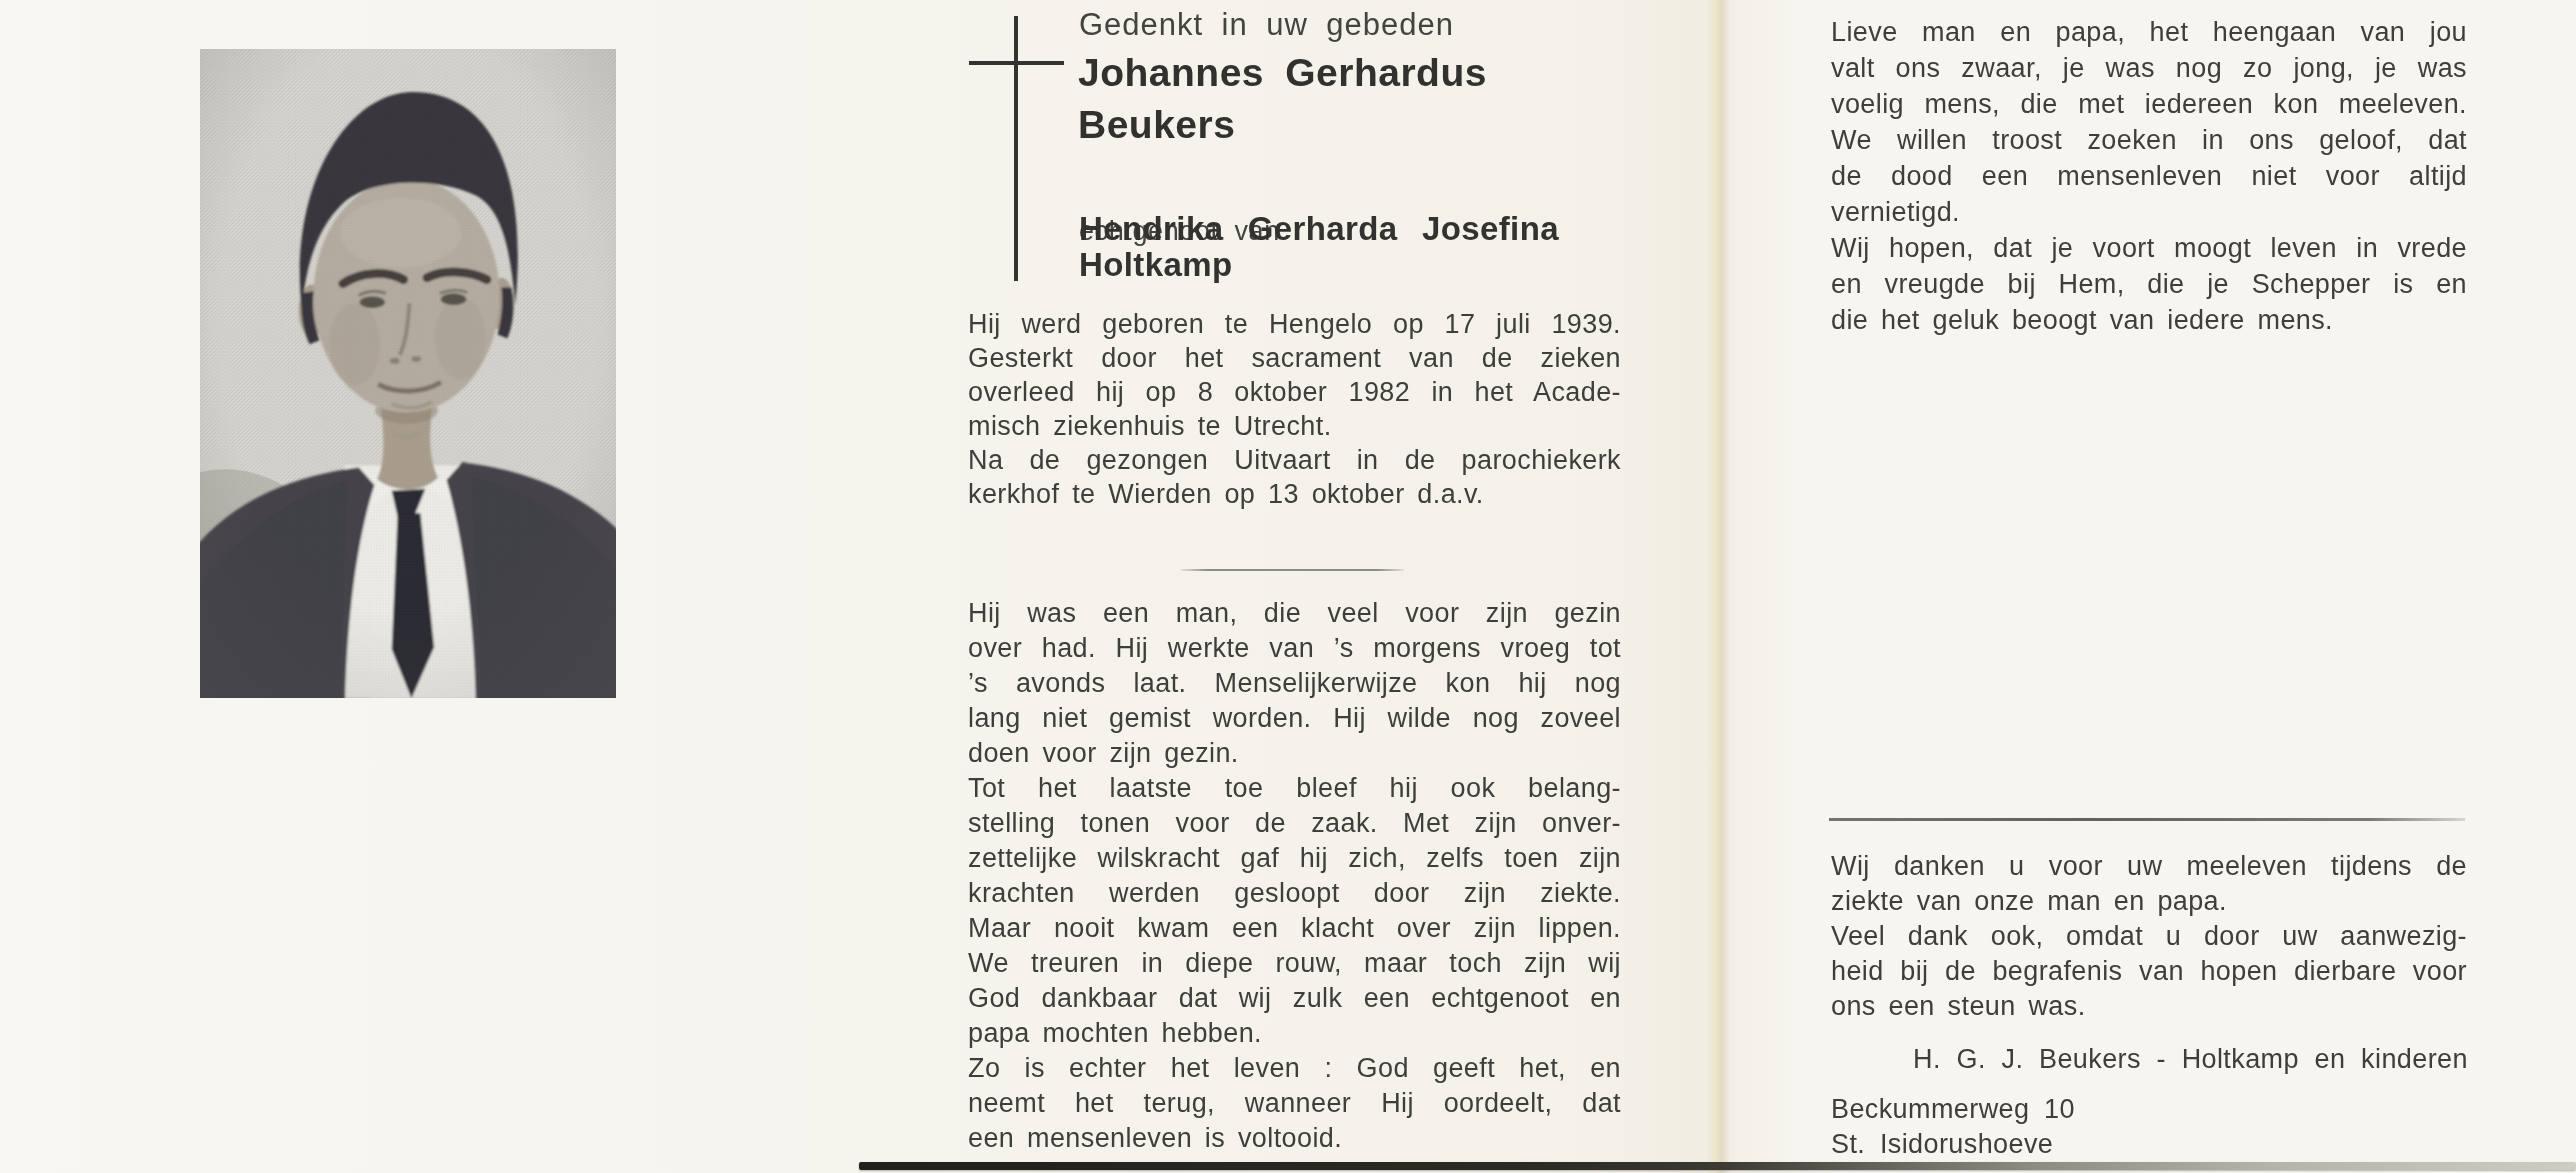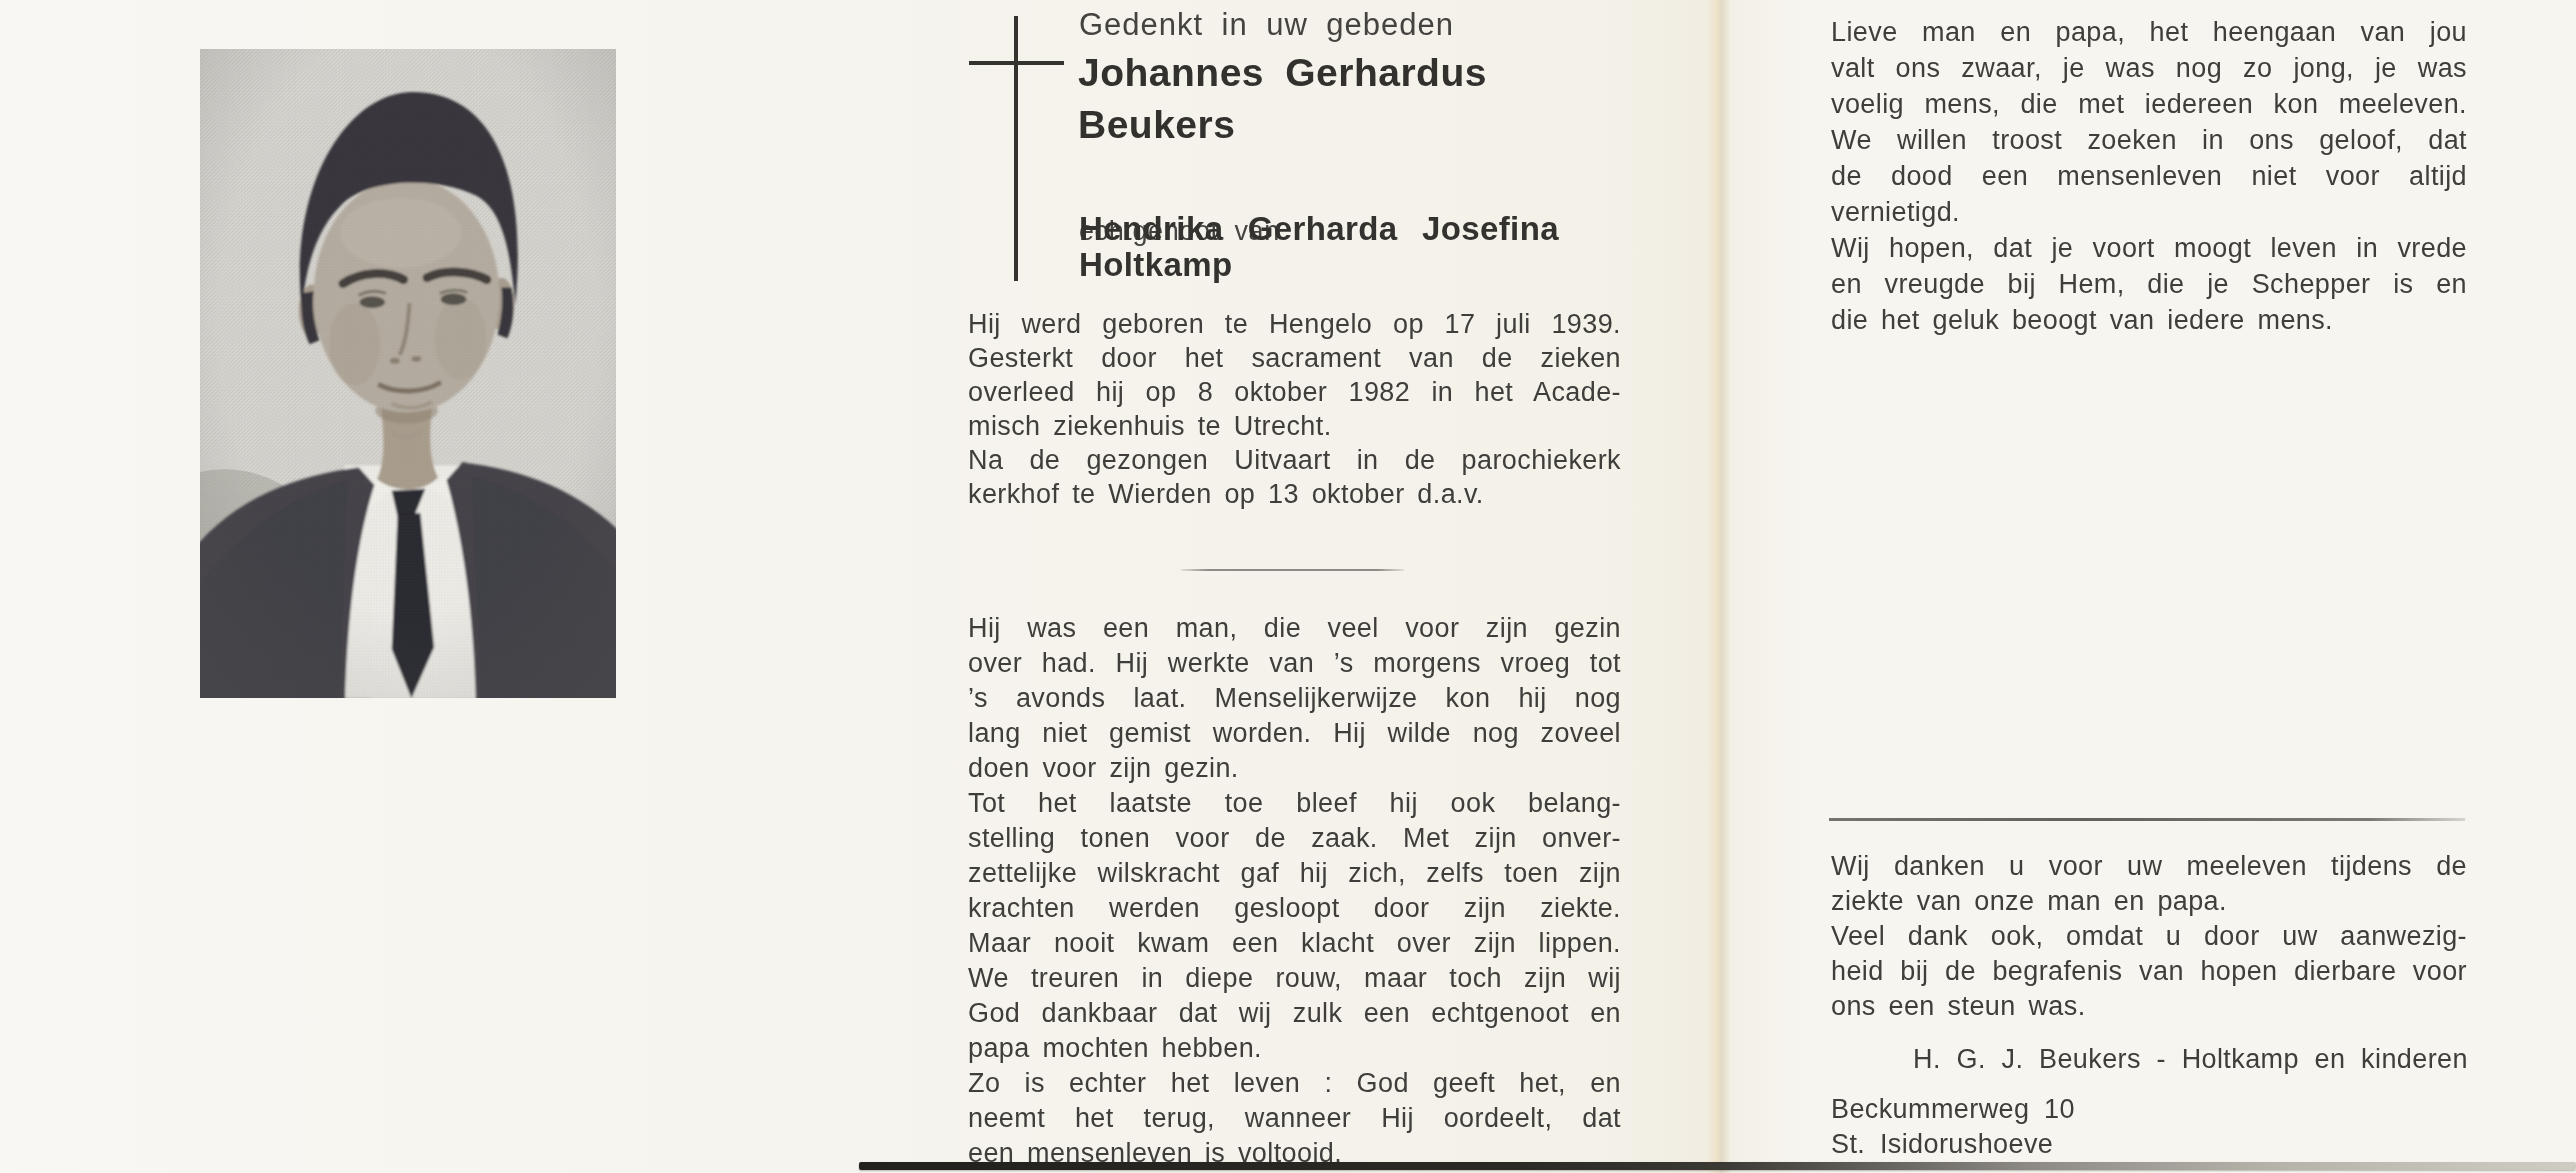--- a/index.html
+++ b/index.html
@@ -22,21 +22,21 @@
   
   .intro{position:absolute;left:1079px;top:9px;font-size:31px;line-height:31px;color:#45433f;letter-spacing:1px;word-spacing:8.8px;}
   .name{position:absolute;left:1078px;top:47px;font-size:39px;line-height:52px;font-weight:bold;color:#33312e;letter-spacing:0.5px;word-spacing:9.8px;}
   .relation{position:absolute;left:1079px;top:181px;font-size:27px;line-height:29px;color:#45433f;letter-spacing:0.6px;word-spacing:7.8px;margin-top:36px;}
   .spouse{position:absolute;left:1079px;top:211px;font-size:33px;line-height:36px;font-weight:bold;color:#34322f;letter-spacing:0.4px;word-spacing:14.7px;}
   
   .col{position:absolute;color:#3f3e3b;font-size:27px;letter-spacing:0.4px;word-spacing:4.9px;}
   .tline{text-align:justify;text-align-last:justify;text-justify:inter-word;white-space:nowrap;}
   .tline.nj{text-align-last:left;}
   .mid-p1{left:968px;top:307px;width:653px;line-height:34px;}
-  .mid-p2{left:968px;top:596px;width:653px;line-height:35px;margin-top:15px;}
+  .mid-p2{left:968px;top:596px;width:653px;line-height:35px;}
   .right-p1{left:1831px;top:13.7px;width:636px;line-height:36px;}
   .right-thanks{left:1831px;top:849px;width:636px;line-height:35px;}
   .mid-divider{position:absolute;left:1181px;top:569px;width:223px;height:2px;
     background:linear-gradient(to right,rgba(130,128,122,.15),#8d8b85 12%,#8d8b85 88%,rgba(130,128,122,.15));}
   .right-divider{position:absolute;left:1829px;top:818px;width:636px;height:2.9px;
     background:linear-gradient(to right,#75736d,#63615c 40%,#7b7973 85%,rgba(120,118,112,.25));}
   .signature{position:absolute;left:1913px;top:1043px;width:587px;font-size:27px;line-height:33px;color:#3f3e3b;letter-spacing:0.4px;word-spacing:7.8px;white-space:nowrap;}
   .address{position:absolute;left:1831px;top:1092px;font-size:27px;line-height:35px;color:#3f3e3b;letter-spacing:0.4px;word-spacing:6.8px;}
   
   .fold{position:absolute;left:1706px;top:0;width:25.4px;height:1174px;

